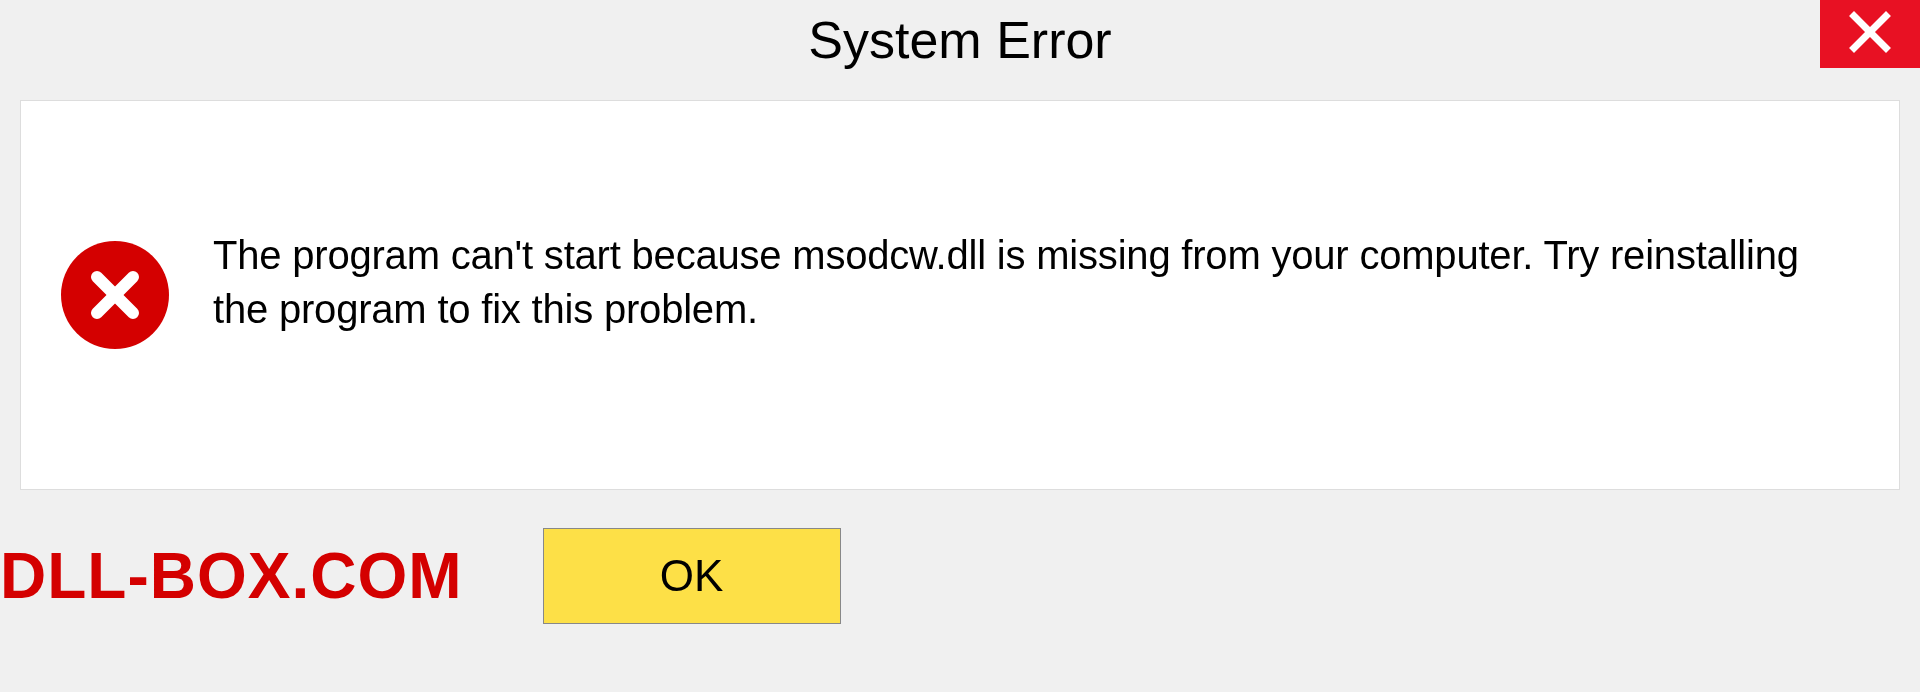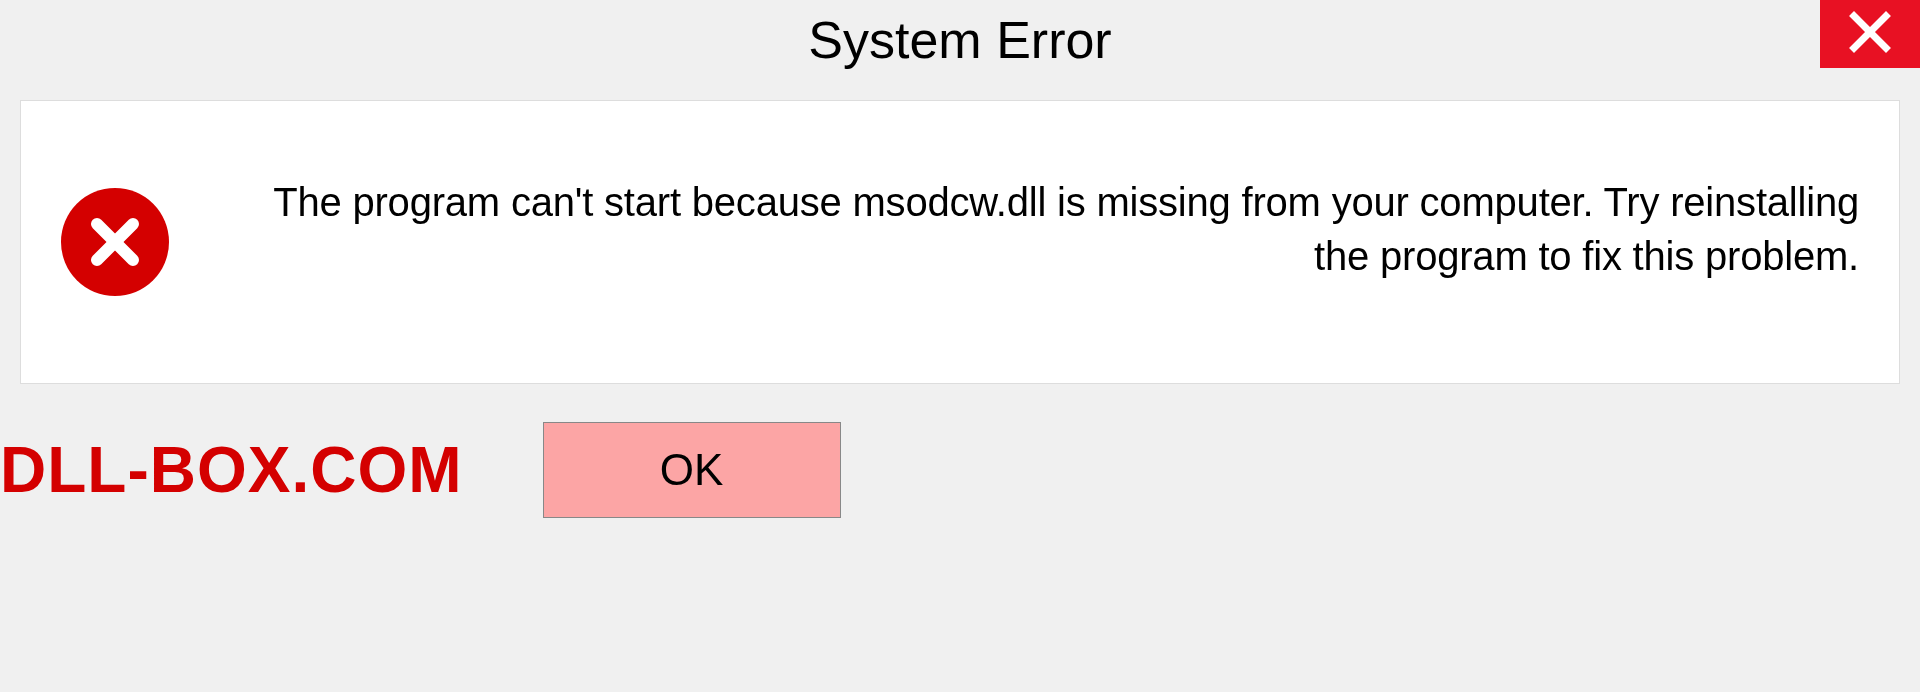--- a/index.html
+++ b/index.html
@@ -43,25 +43,24 @@
       cursor: pointer;
     }
     .close-btn svg {
       width: 44px;
       height: 44px;
     }
     .content-panel {
       background: #fff;
       border: 1px solid #ddd;
       margin: 8px 20px 0 20px;
-      height: 284px;
+      height: 390px;
       display: flex;
       align-items: center;
       padding: 0 40px;
-      text-align: right;
     }
     .error-circle {
       width: 108px;
       height: 108px;
       border-radius: 50%;
       background: #d40000;
       display: flex;
       align-items: center;
       justify-content: center;
       flex-shrink: 0;
@@ -91,21 +90,21 @@
       font-weight: 800;
       color: #d40000;
       letter-spacing: 1px;
       margin-right: 80px;
       font-family: Arial, sans-serif;
     }
     .ok-btn {
       width: 298px;
       height: 96px;
       border: 1px solid #888;
-      background: #fca5a5;
+      background: #fde047;
       font-size: 44px;
       font-weight: 400;
       color: #000;
       display: flex;
       align-items: center;
       justify-content: center;
       cursor: pointer;
     }
   </style>
 </head>

